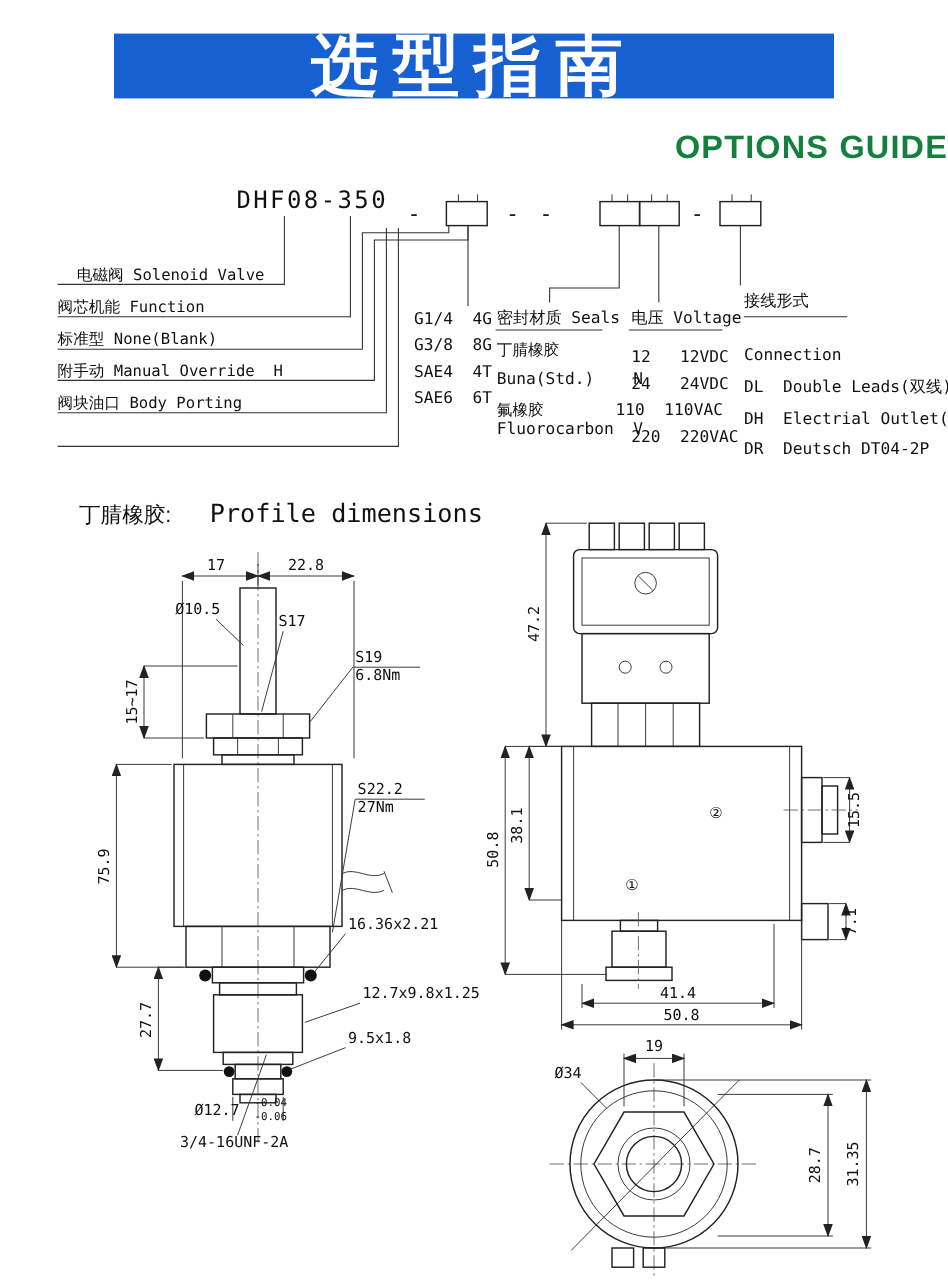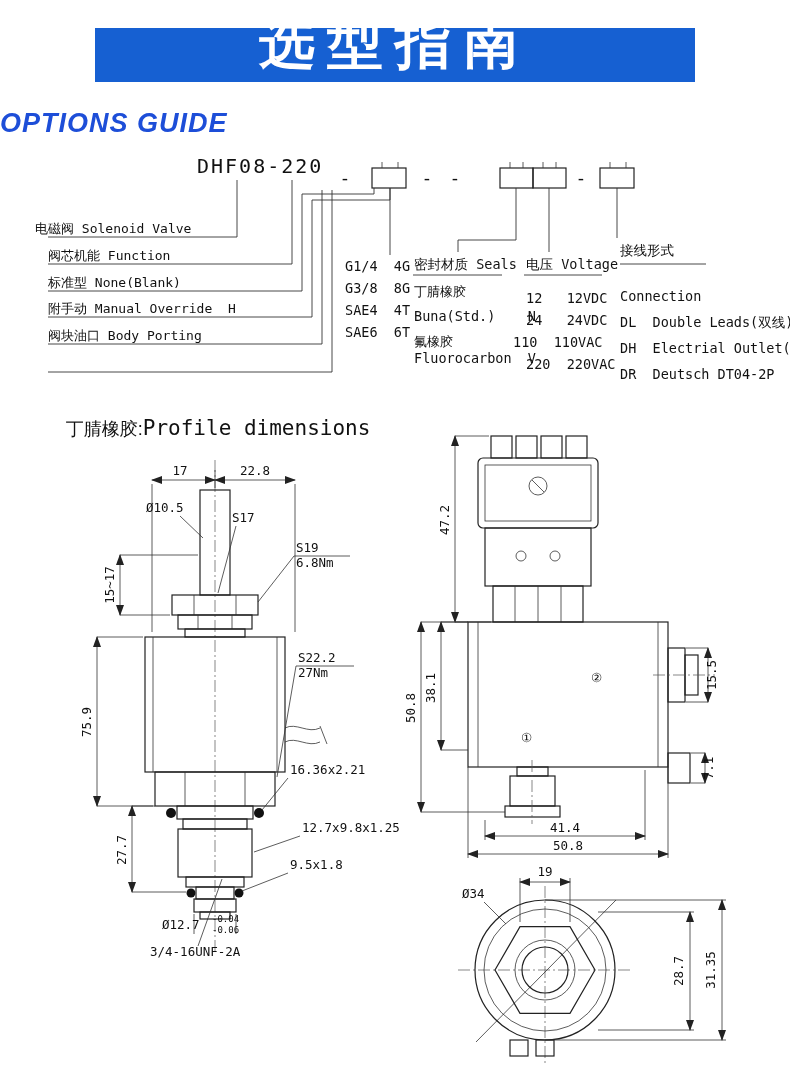--- a/index.html
+++ b/index.html
@@ -1,30 +1,30 @@
 <!DOCTYPE html>
 <html><head>
 <meta charset="utf-8">
 <style>
   * { margin:0; padding:0; box-sizing:border-box; }
   html,body { background:#ffffff; }
   body { width:790px; height:1072px; position:relative; font-family:"Liberation Sans",sans-serif; color:#111; }
   .page { position:absolute; left:0; top:0; width:790px; height:1072px; background:#fff; overflow:hidden; }
   .abs { position:absolute; white-space:pre; }
   .banner { position:absolute; left:95px; top:28px; width:600px; height:54px; background:#1660d2;
-            display:flex; align-items:flex-end; justify-content:center; }
+            display:flex; align-items:center; justify-content:center; }
   .banner-text { color:#fff; font-size:56px; font-weight:bold; letter-spacing:12px; font-family:"Liberation Sans",sans-serif; }
-  .subtitle { position:absolute; left:0; top:108px; width:790px; text-align:left; color:#1d4ed8;
-              font-size:27px; font-weight:600; letter-spacing:1px;font-style:italic; }
+  .subtitle { position:absolute; left:0; top:108px; width:790px; text-align:right; color:#15803d;
+              font-size:27px; font-weight:600; letter-spacing:1px; }
   .model { font-family:"DejaVu Sans Mono",monospace; font-size:20px; letter-spacing:2px; }
   .cnlabel { font-size:13px; font-family:"DejaVu Sans Mono",monospace; }
   .optmono { font-family:"DejaVu Sans Mono",monospace; font-size:13.5px; }
   .hdrmix { font-size:13.5px; font-family:"DejaVu Sans Mono",monospace; }
   .profile-cn { font-size:18px; font-family:"Liberation Sans",sans-serif; }
-  .profile-en { font-size:21px; font-family:"DejaVu Sans Mono",monospace; }
+  .profile-en { font-size:21px; font-family:"DejaVu Sans Mono",monospace;margin-left:32px; }
   svg.layer { position:absolute; overflow:visible; }
   svg text { fill:#111; }
   .dtext { font-family:"DejaVu Sans Mono",monospace; font-size:12.5px; }
   .stext { font-family:"DejaVu Sans Mono",monospace; font-size:9px; }
   .dashtext { font-family:"DejaVu Sans Mono",monospace; font-size:18px; }
   .oline { stroke:#222; stroke-width:1.2; fill:none; }
   .tline { stroke:#333; stroke-width:0.8; fill:none; }
   .lline { stroke:#333; stroke-width:0.9; fill:none; }
   .cline { stroke:#555; stroke-width:0.7; fill:none; stroke-dasharray:12 3 2 3; }
 </style>
@@ -65,23 +65,23 @@
       <path class="lline" d="M390 48 V115"></path>
       <path class="lline" d="M516 48 V100 H458 V112"></path>
       <path class="lline" d="M549 48 V112"></path>
       <path class="lline" d="M617 48 V98"></path>
       <path class="lline" d="M413 135 H502"></path>
       <path class="lline" d="M524 135 H602"></path>
       <path class="lline" d="M620 124 H706"></path>
     </g>
   </svg>
 
-  <div class="abs model" style="left:197px;top:154px">DHF08-220</div>
-
-  <div class="abs cnlabel" style="left:35px;top:220px">电磁阀 Solenoid Valve</div>
+  <div class="abs model" style="left:197px;top:154px">DHF08-350</div>
+
+  <div class="abs cnlabel" style="left:64px;top:220px">电磁阀 Solenoid Valve</div>
   <div class="abs cnlabel" style="left:48px;top:247px">阀芯机能 Function</div>
   <div class="abs cnlabel" style="left:48px;top:274px">标准型 None(Blank)</div>
   <div class="abs cnlabel" style="left:48px;top:300px">附手动 Manual Override  H</div>
   <div class="abs cnlabel" style="left:48px;top:327px">阀块油口 Body Porting</div>
 
   <div class="abs optmono" style="left:345px;top:258px">G1/4  4G</div>
   <div class="abs optmono" style="left:345px;top:280px">G3/8  8G</div>
   <div class="abs optmono" style="left:345px;top:302px">SAE4  4T</div>
   <div class="abs optmono" style="left:345px;top:324px">SAE6  6T</div>
 

